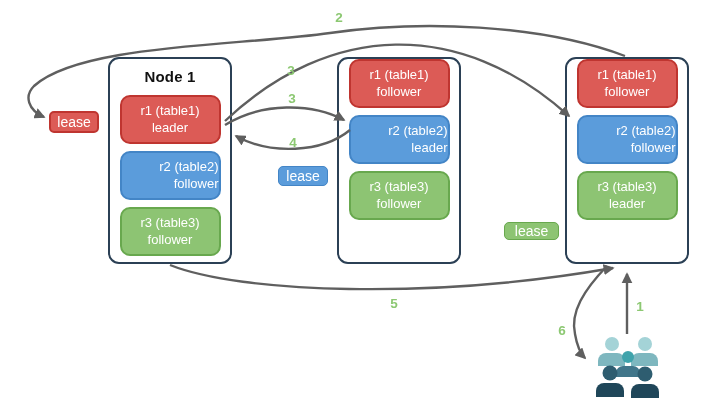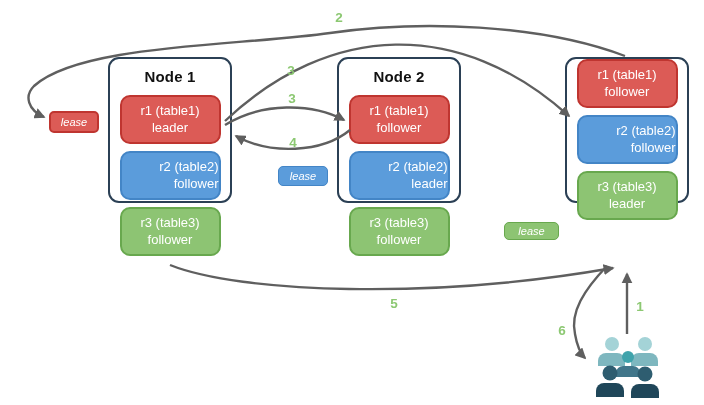--- a/index.html
+++ b/index.html
@@ -1,34 +1,34 @@
 <!DOCTYPE html>
 <html style="--node-bg: #ffffff; --node-border: #2b4055; --title-text: #111111; --text-on-color: #ffffff; --red-fill: #dc5b56; --red-border: #bf3530; --blue-fill: #5b9cdb; --blue-border: #4385c6; --green-fill: #8dc473; --green-border: #68a84e; --arrow: #5f5f5f; --step-number: #8cc872; --user-light-head: #a4d3d7; --user-light-body: #7eb7bf; --user-teal-head: #3fa3ab; --user-slate-body: #41768a; --user-dark-head: #2e5d70; --user-dark-body: #1f4659;"><head>
 <meta charset="utf-8">
 <style>
   html,body{margin:0;padding:0;background:#ffffff;}
   body{width:704px;height:405px;overflow:hidden;font-family:"Liberation Sans","DejaVu Sans",sans-serif;}
   .canvas{position:relative;width:704px;height:405px;background:#fff;}
 
   
-  .node{position:absolute;width:124px;height:146px;background:var(--node-bg);
+  .node{position:absolute;width:124px;height:207px;background:var(--node-bg);
         border:2px solid var(--node-border);border-radius:11px;box-sizing:border-box;}
   .node-title{text-align:center;font-size:15px;font-weight:bold;color:var(--title-text);
         margin:9px 0 10px 0;letter-spacing:.2px;}
   .replica{width:101px;height:49px;margin:0 auto 7px auto;border-radius:10px;
         display:flex;flex-direction:column;align-items:center;justify-content:center;
         color:var(--text-on-color);font-size:13px;line-height:1.28;box-sizing:border-box;}
   .replica.red{background:var(--red-fill);border:2px solid var(--red-border);}
   .replica.blue{background:var(--blue-fill);border:2px solid var(--blue-border);align-items:flex-end;}
   .replica.green{background:var(--green-fill);border:2px solid var(--green-border);}
 
   
   .lease{position:absolute;width:50px;height:20px;border-radius:5px;display:flex;
         align-items:center;justify-content:center;color:var(--text-on-color);
-        font-size:11px;box-sizing:border-box;font-style:italic;}
+        font-size:14px;box-sizing:border-box;}
   .lease.red{background:var(--red-fill);border:2px solid var(--red-border);height:22px;}
   .lease.blue{background:var(--blue-fill);border:1.5px solid var(--blue-border);}
   .lease.green{background:var(--green-fill);border:1.5px solid var(--green-border);width:55px;height:18px;}
 
   
   .step{position:absolute;transform:translate(-50%,-50%);font-size:13.5px;font-weight:bold;
         color:var(--step-number);z-index:6;}
 
   
   svg.overlay{position:absolute;left:0;top:0;z-index:5;pointer-events:none;}
@@ -57,21 +57,20 @@
       <span>r2 (table2)</span>
       <span>follower</span>
     </div>
     <div class="replica green">
       <span>r3 (table3)</span>
       <span>follower</span>
     </div>
   </div>
 
   <div class="node" style="left:337px;top:57px">
-    <div class="node-title">Node 2</div>
     <div class="replica red">
       <span>r1 (table1)</span>
       <span>follower</span>
     </div>
     <div class="replica blue">
       <span>r2 (table2)</span>
       <span>leader</span>
     </div>
     <div class="replica green">
       <span>r3 (table3)</span>

